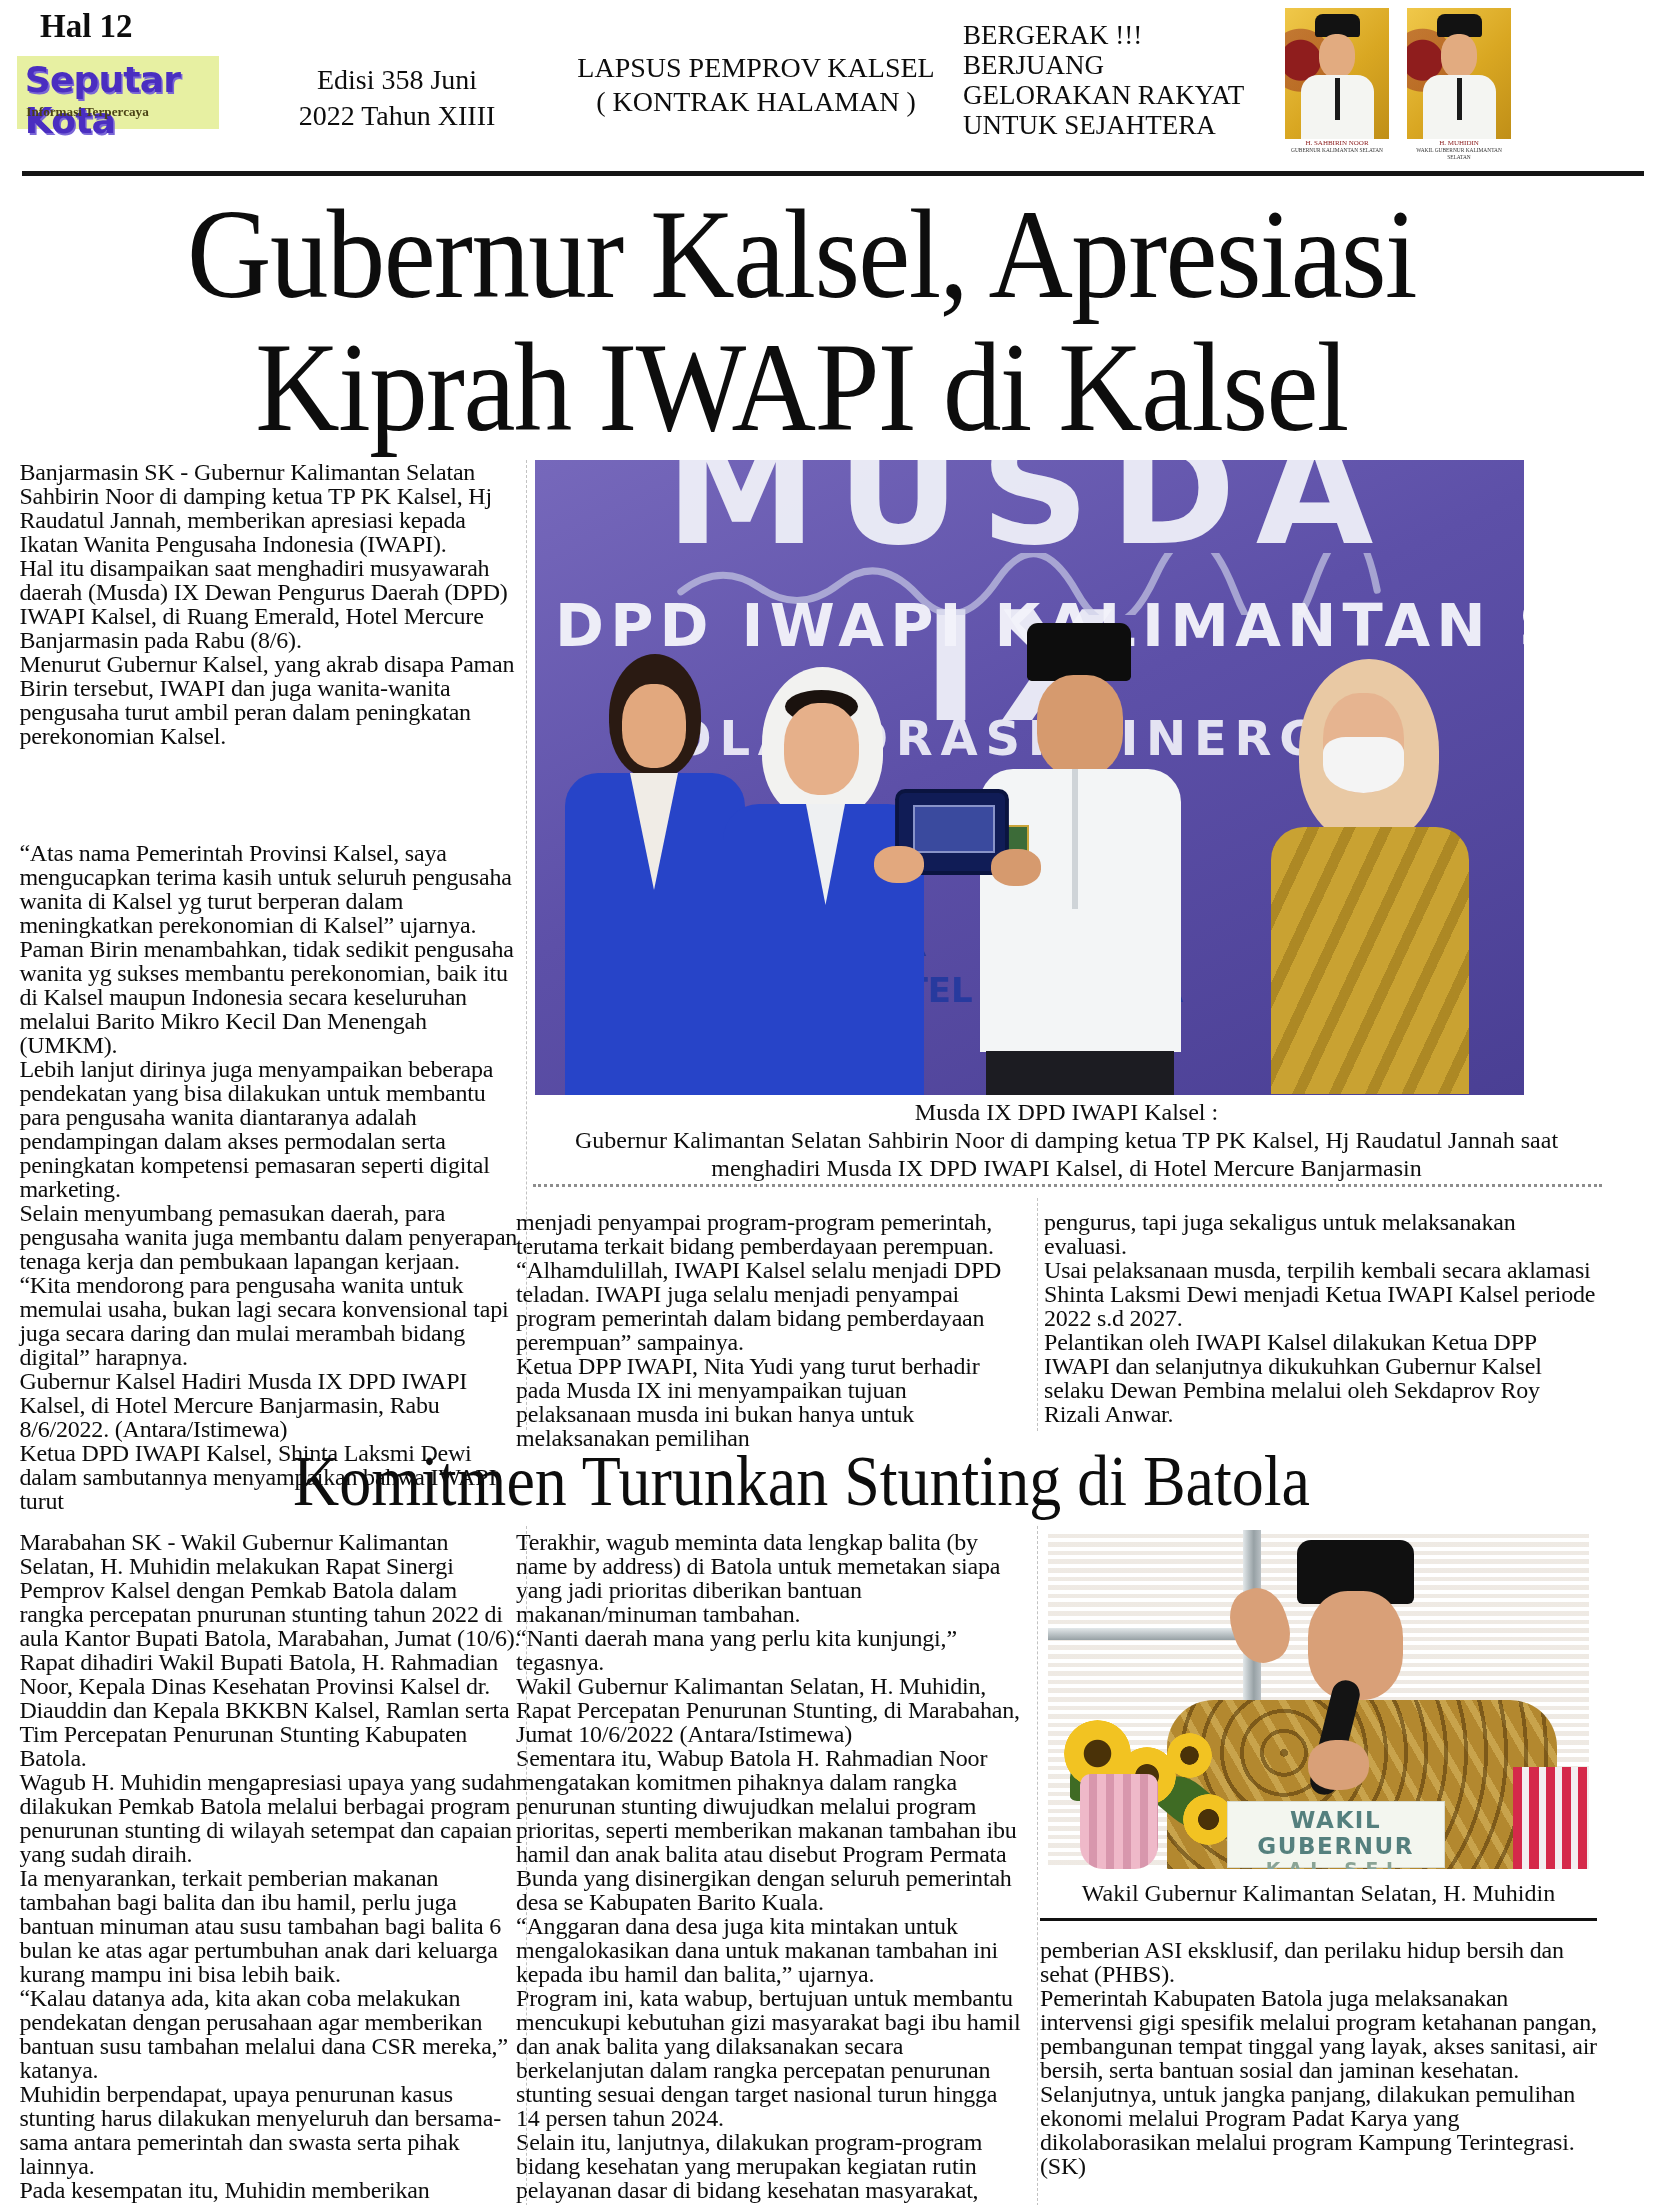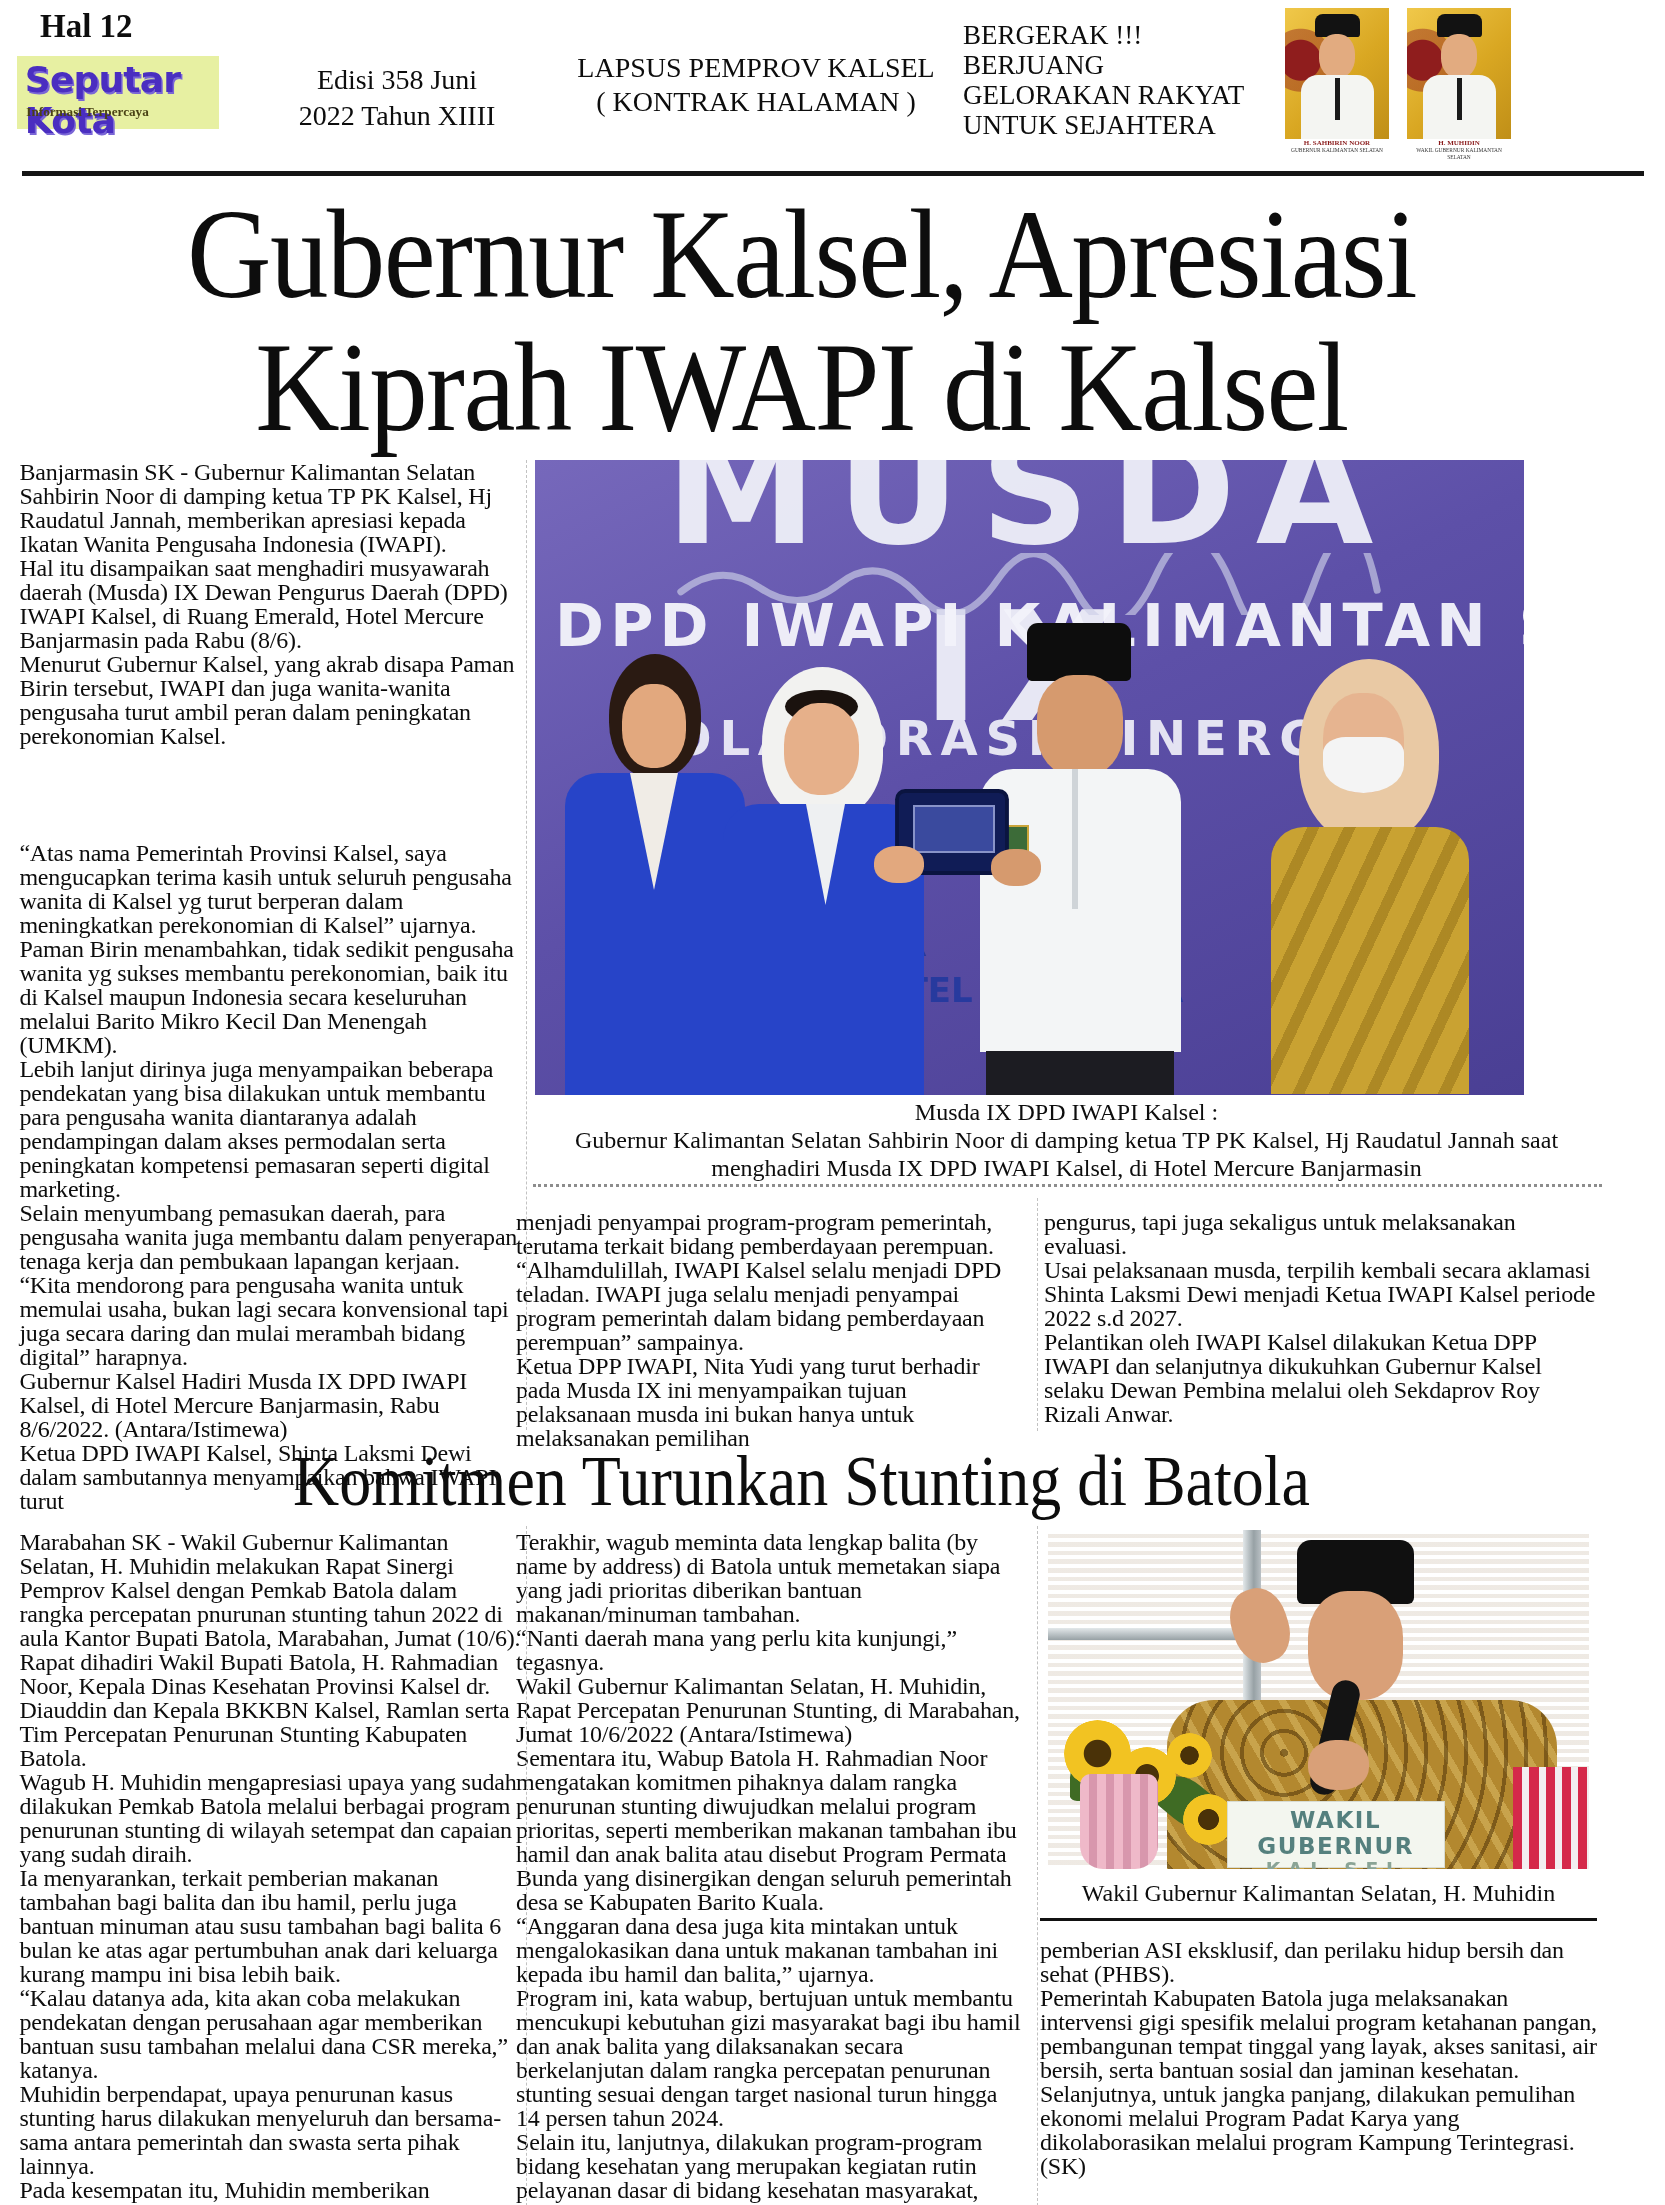--- a/index.html
+++ b/index.html
@@ -22,21 +22,21 @@
      background:linear-gradient(135deg,#f0c84a 0%,#d9a722 55%,#c08f18 100%);}
   .portrait .flag{position:absolute;left:-6.2px;top:15.6px;width:54px;height:93px;
      background:radial-gradient(circle at 40% 40%,#8f1d1d 0 20px,rgba(143,29,29,.45) 21px 31px,transparent 32px);}
   .portrait .hat{position:absolute;left:29.5px;top:6.2px;width:45px;height:23px;background:#121212;
      border-radius:7.8px 7.8px 3.1px 3.1px;}
   .portrait .face{position:absolute;left:34px;top:26.4px;width:36px;height:44px;background:#e2ab80;border-radius:45%;}
   .portrait .body{position:absolute;left:15.6px;top:67px;width:73px;height:64px;background:#f4f5f2;
      border-radius:17px 17px 0 0;}
   .portrait .tie{position:absolute;left:50px;top:70px;width:4.7px;height:42px;background:#1a1a1a;}
   .portrait .cap{position:absolute;left:0;right:0;top:131px;height:22px;background:#fff;text-align:center;}
-  .portrait .nm{font-size:7px;font-weight:bold;color:#8a1a1a;line-height:8.6px;}
+  .portrait .nm{font-size:7px;font-weight:normal;color:#8a1a1a;line-height:8.6px;}
   .portrait .tt{font-size:5.4px;color:#333;line-height:6.2px;}
   #hrule{left:22px;top:171px;width:1622px;height:5.4px;background:#141414;}
   
   #headline1{left:0;top:188px;width:1603px;text-align:center;font-size:117px;line-height:123px;
      letter-spacing:-1.6px;transform:scaleY(1.08);transform-origin:top center;}
   
   .col{font-size:24px;line-height:24px;letter-spacing:-0.2px;text-align:left;}
   .col p{margin:0;}
   #a1col1a{left:19.4px;top:460px;width:504px;}
   #a1col1b{left:19.4px;top:841px;width:504px;}

